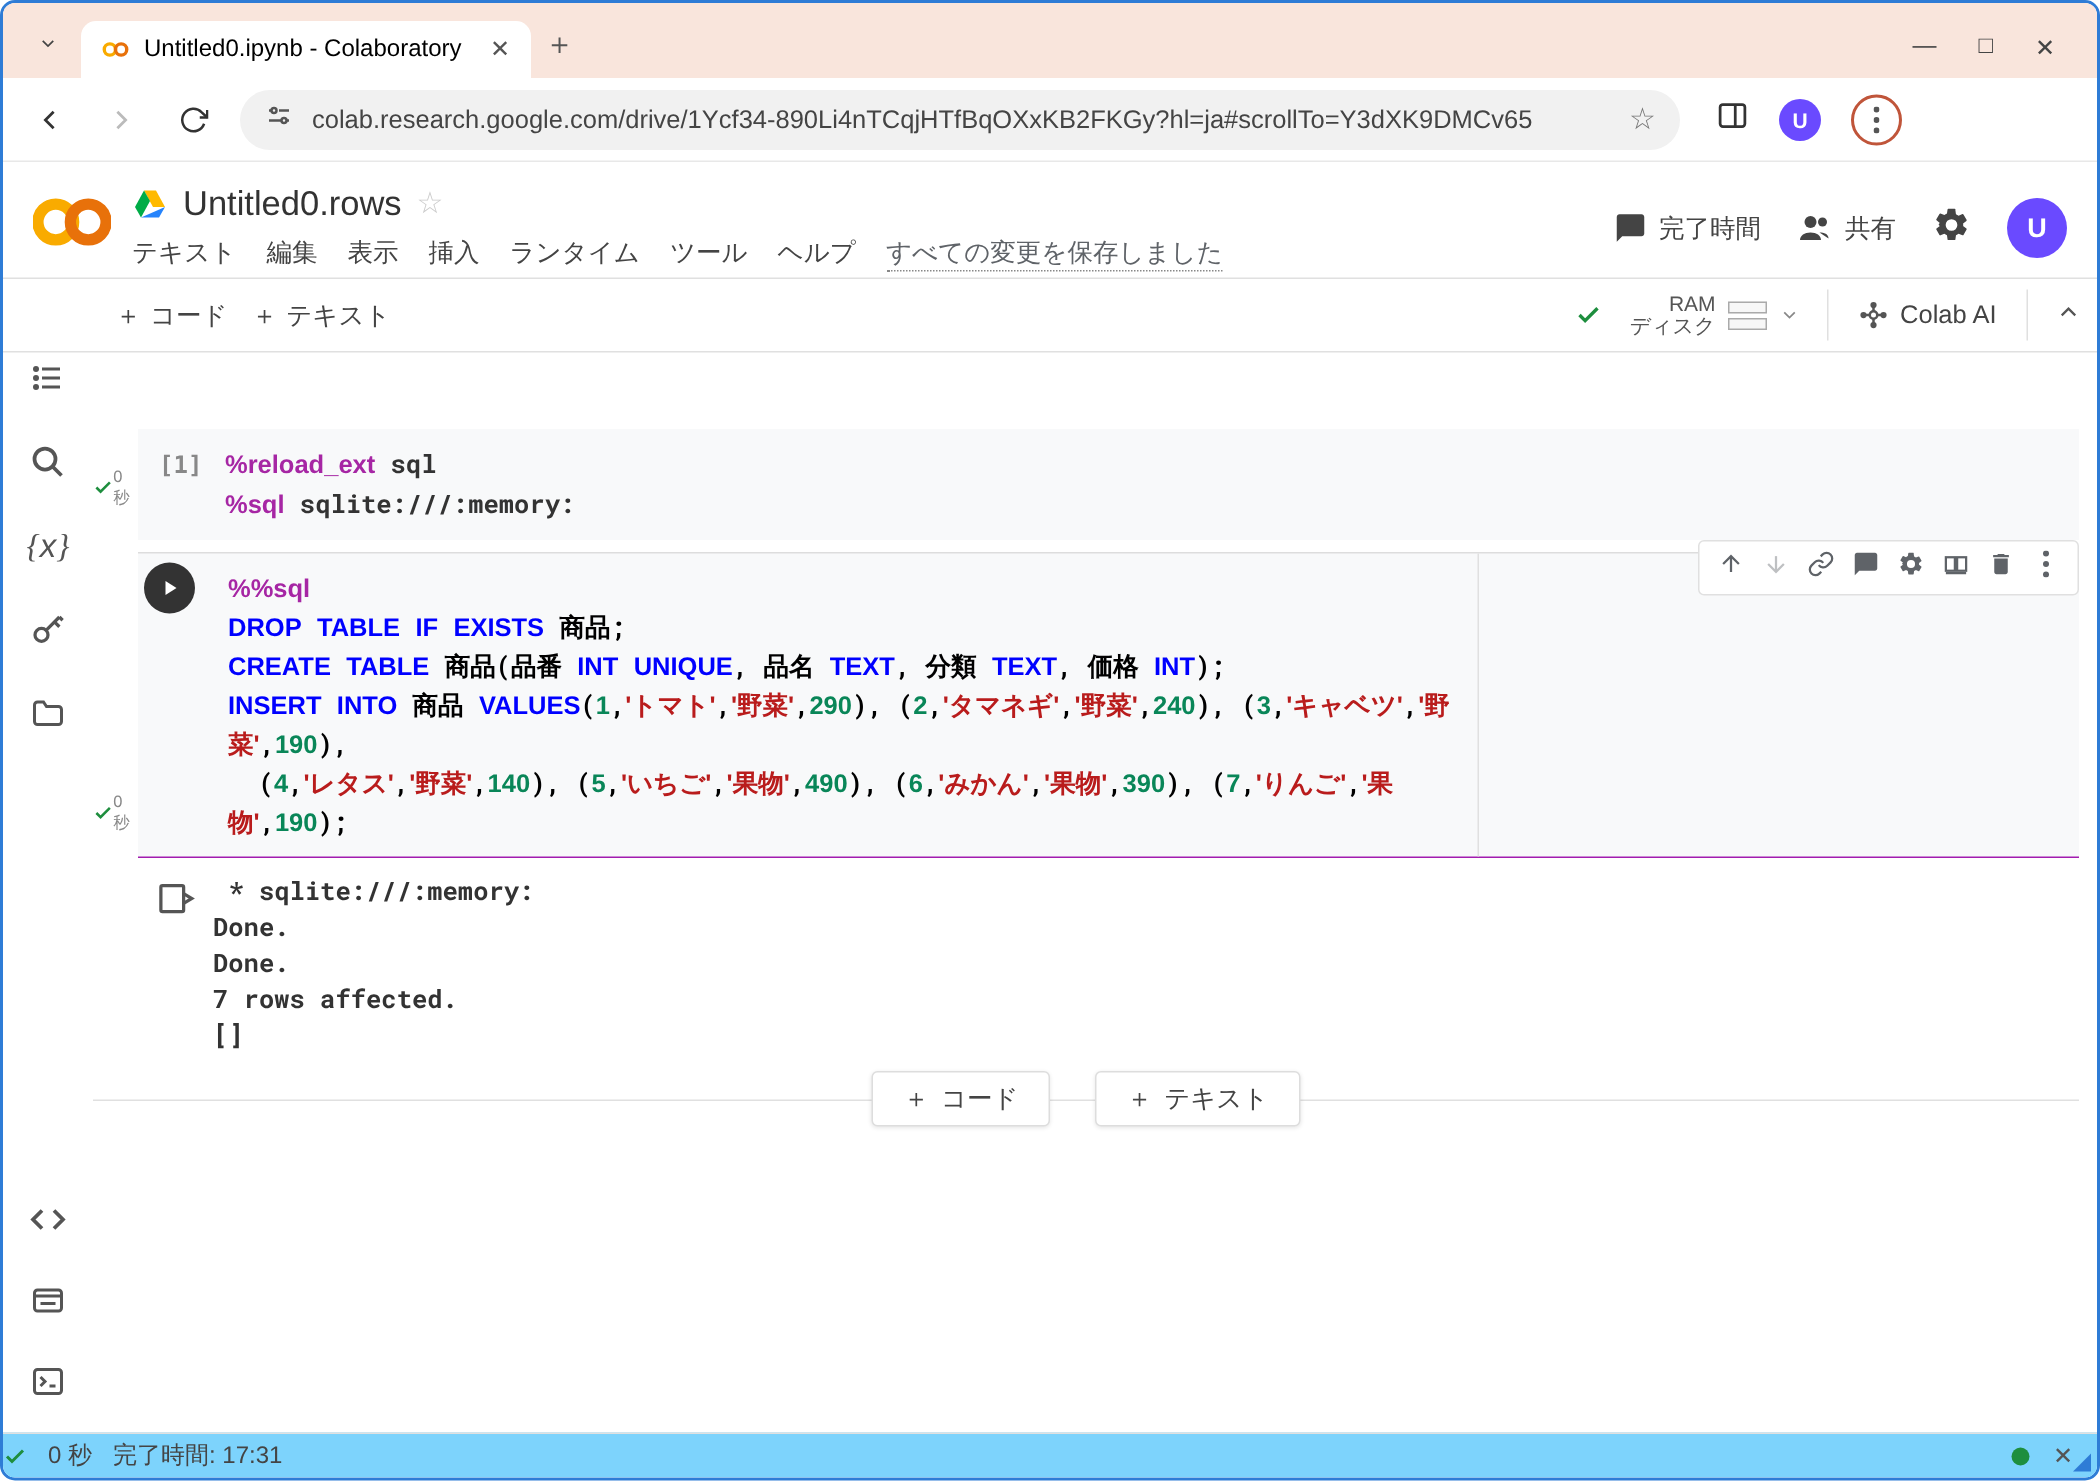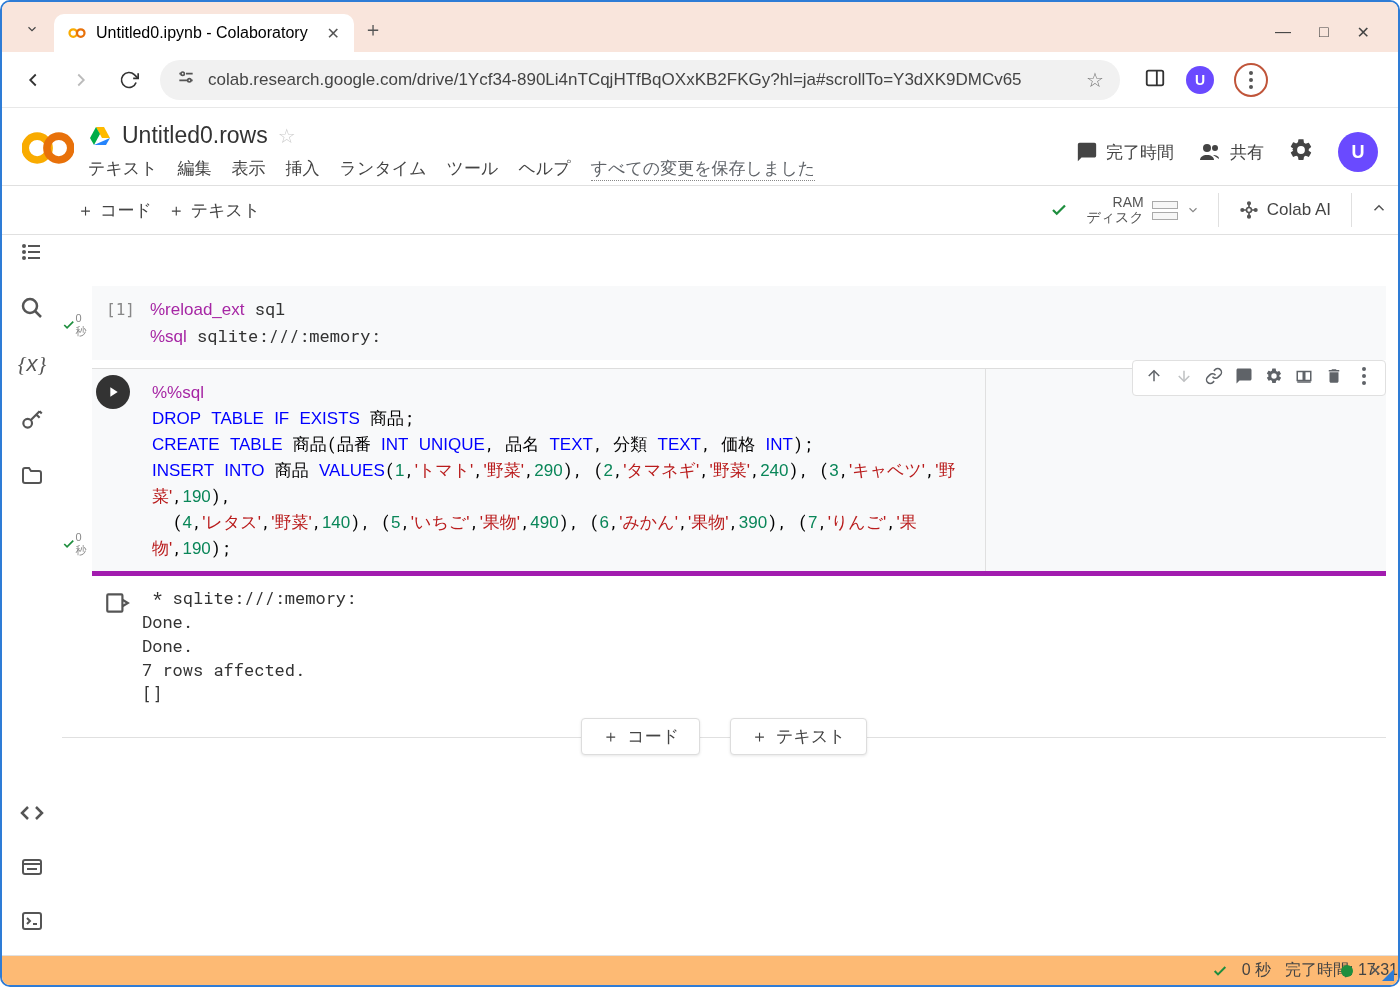--- a/index.html
+++ b/index.html
@@ -51,48 +51,48 @@
 
 .left-rail { position:absolute; left:0; top:214px; bottom:30px; width:60px; display:flex; flex-direction:column; align-items:center; gap:28px; padding-top:22px; color:#555; }
 .rail-icon { width:28px; height:28px; display:flex; align-items:center; justify-content:center; }
 .rail-bottom { margin-top:auto; display:flex; flex-direction:column; gap:26px; margin-bottom:20px; align-items:center; }
 
 
 .notebook { position:absolute; left:60px; right:12px; top:264px; bottom:30px; padding-top:20px; }
 .cell { display:flex; margin-bottom:8px; }
 .gutter { width:30px; display:flex; flex-direction:row; align-items:center; padding-top:4px; font-size:11px; color:#888; }
 .gutter svg { color:#1e8e3e; }
-.cell-body { flex:1; }
+.cell-body { flex:1;font-weight:bold; }
 .cell1 .code { background:#f8f9fa; padding:10px 14px; font-family:"Roboto Mono","Courier New",monospace; font-size:17px; line-height:26px; color:#333; }
 .prompt { color:#888; font-family:monospace; font-size:16px; width:44px; display:inline-block; }
 
 .cell2 { position:relative; }
 .cell-toolbar { position:absolute; right:0; top:-8px; background:#fff; border:1px solid #e0e0e0; border-radius:4px; display:flex; gap:12px; padding:6px 12px; align-items:center; z-index:5; color:#5f6368; }
 .cell-toolbar svg { width:18px; height:18px; }
 .run-btn { width:34px; height:34px; border-radius:50%; background:#333; display:flex; align-items:center; justify-content:center; margin:6px 8px 0 4px; }
 .run-btn svg { fill:#fff; }
-.cell2-flex { display:flex; background:#f8f9fa; border-top:1px solid #ddd; border-bottom:5px solid #a21caf; }
+.cell2-flex { display:flex; background:#f8f9fa; border-top:1px solid #ddd; border-bottom:1px solid #a21caf; }
 .cell2 .code-input { flex:1; padding:10px 14px; font-family:"Roboto Mono","Courier New",monospace; font-size:17px; line-height:25px; border-right:1px solid #e0e0e0; margin-right:400px; }
 
 .output-row { display:flex; padding:10px 0 10px 0; }
 .out-icon { width:50px; display:flex; justify-content:center; padding-top:4px; }
 .output { font-family:"Roboto Mono","Courier New",monospace; font-size:17px; line-height:24px; color:#333; white-space:pre; }
 
 .add-bar { display:flex; justify-content:center; gap:30px; margin-top:-6px; position:relative; }
 .add-bar::before { content:""; position:absolute; left:0; right:0; top:50%; border-top:1px solid #e0e0e0; z-index:0; }
 .add-cell-btn { background:#fff; border:1px solid #ddd; border-radius:4px; padding:6px 20px; display:flex; align-items:center; gap:8px; font-size:17px; color:#444; position:relative; z-index:1; box-shadow:0 1px 3px rgba(0,0,0,0.1); }
 
 
 .k-magic { color:#a626a4; }
 .k-kw { color:#0000ff; }
 .k-num { color:#098658; }
 .k-str { color:#b91c1c; }
 
 
-.statusbar { position:absolute; left:0; right:0; bottom:0; height:30px; border-top:1px solid #e0e0e0; display:flex; align-items:center; justify-content:flex-end; gap:14px; font-size:16px; color:#444; background:#fdba74; }
+.statusbar { position:absolute; left:0; right:0; bottom:0; height:30px; border-top:1px solid #e0e0e0; display:flex; align-items:center; justify-content:flex-start; gap:14px; font-size:16px; color:#444; background:#7dd3fc; }
 .status-right { position:absolute; right:16px; display:flex; gap:16px; align-items:center; }
 .dot-green { width:12px; height:12px; border-radius:50%; background:#1e8e3e; }
 
 
 .resize-grip { position:absolute; right:4px; bottom:4px; width:14px; height:14px; }
 .resize-grip::after { content:""; position:absolute; right:0; bottom:0; width:0; height:0; border-right:12px solid #2e7cd6; border-top:12px solid transparent; }
 </style>
 </head>
 <body>
 

